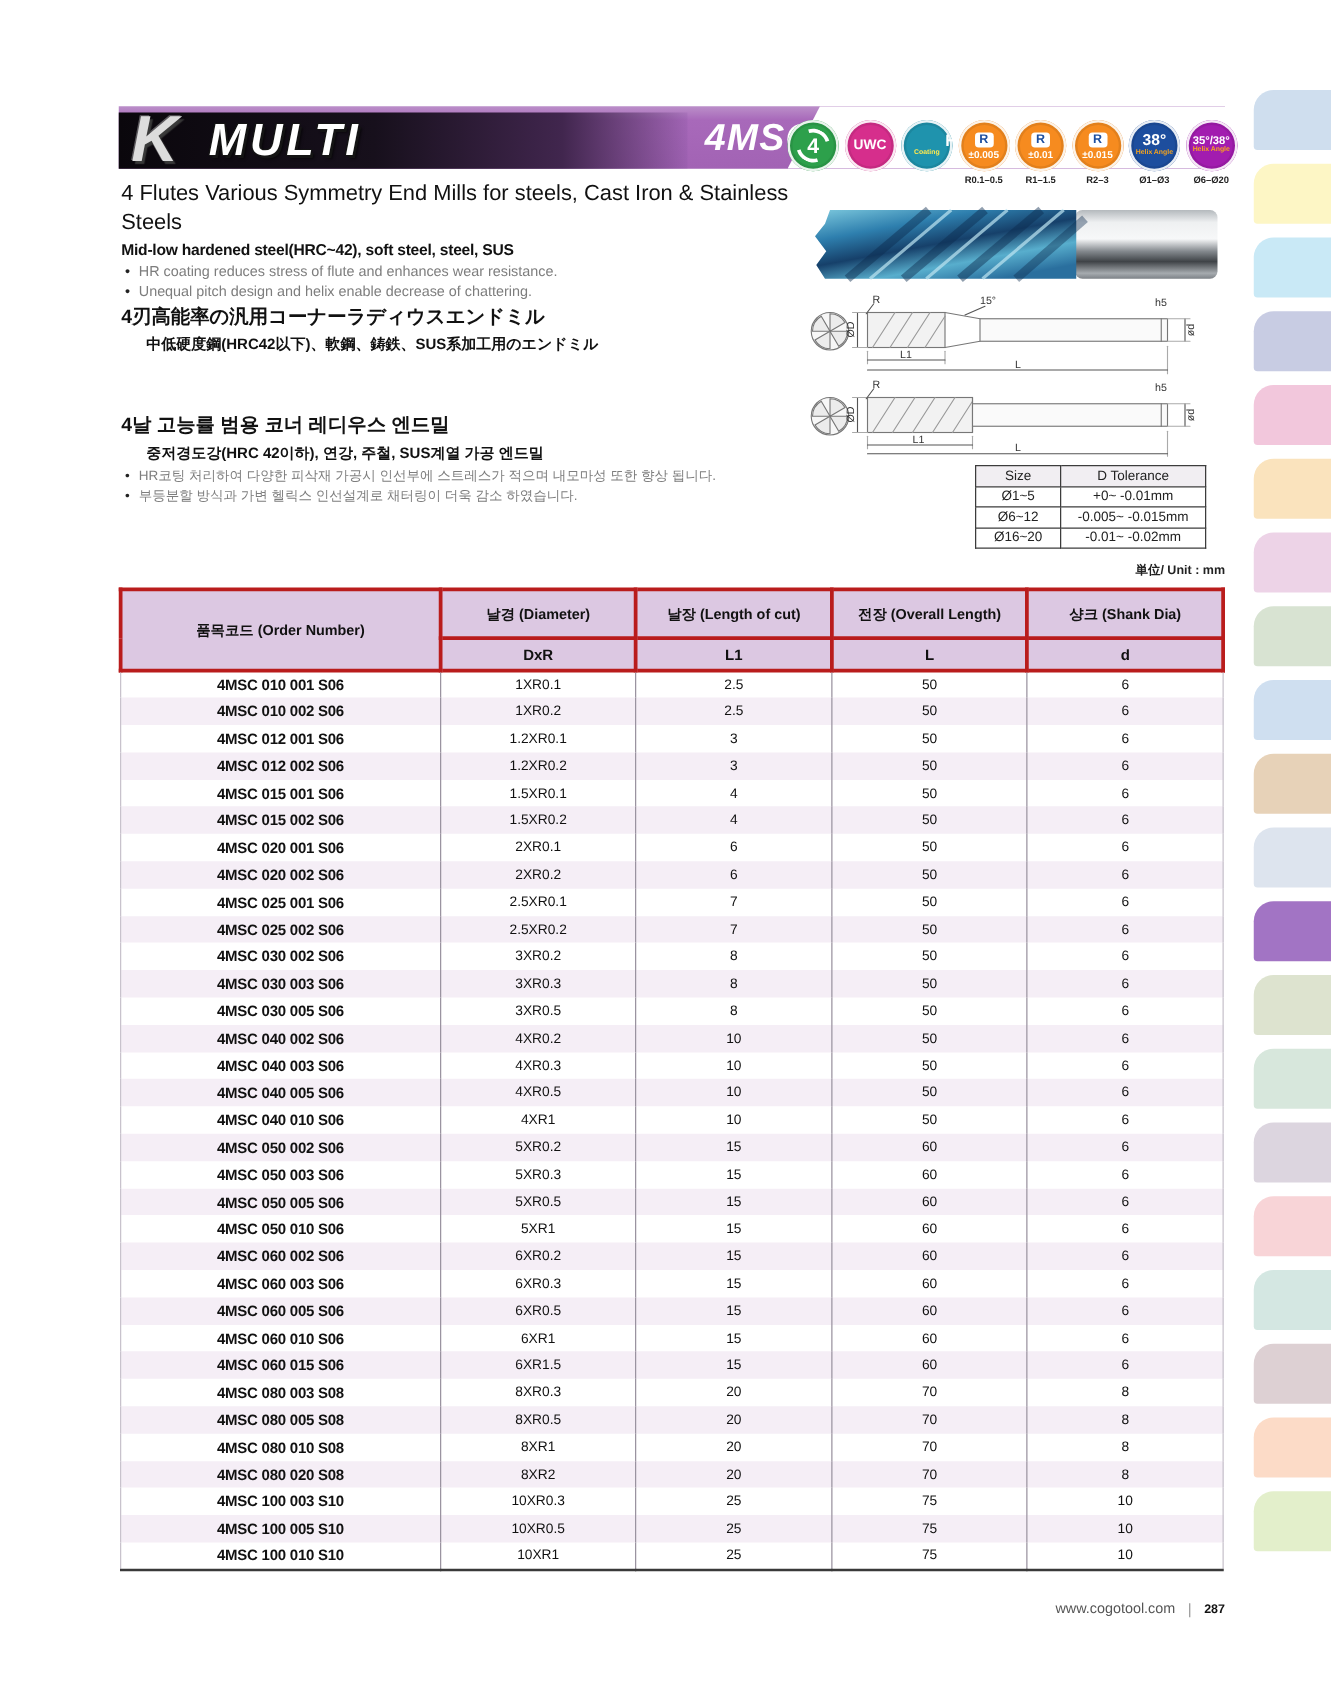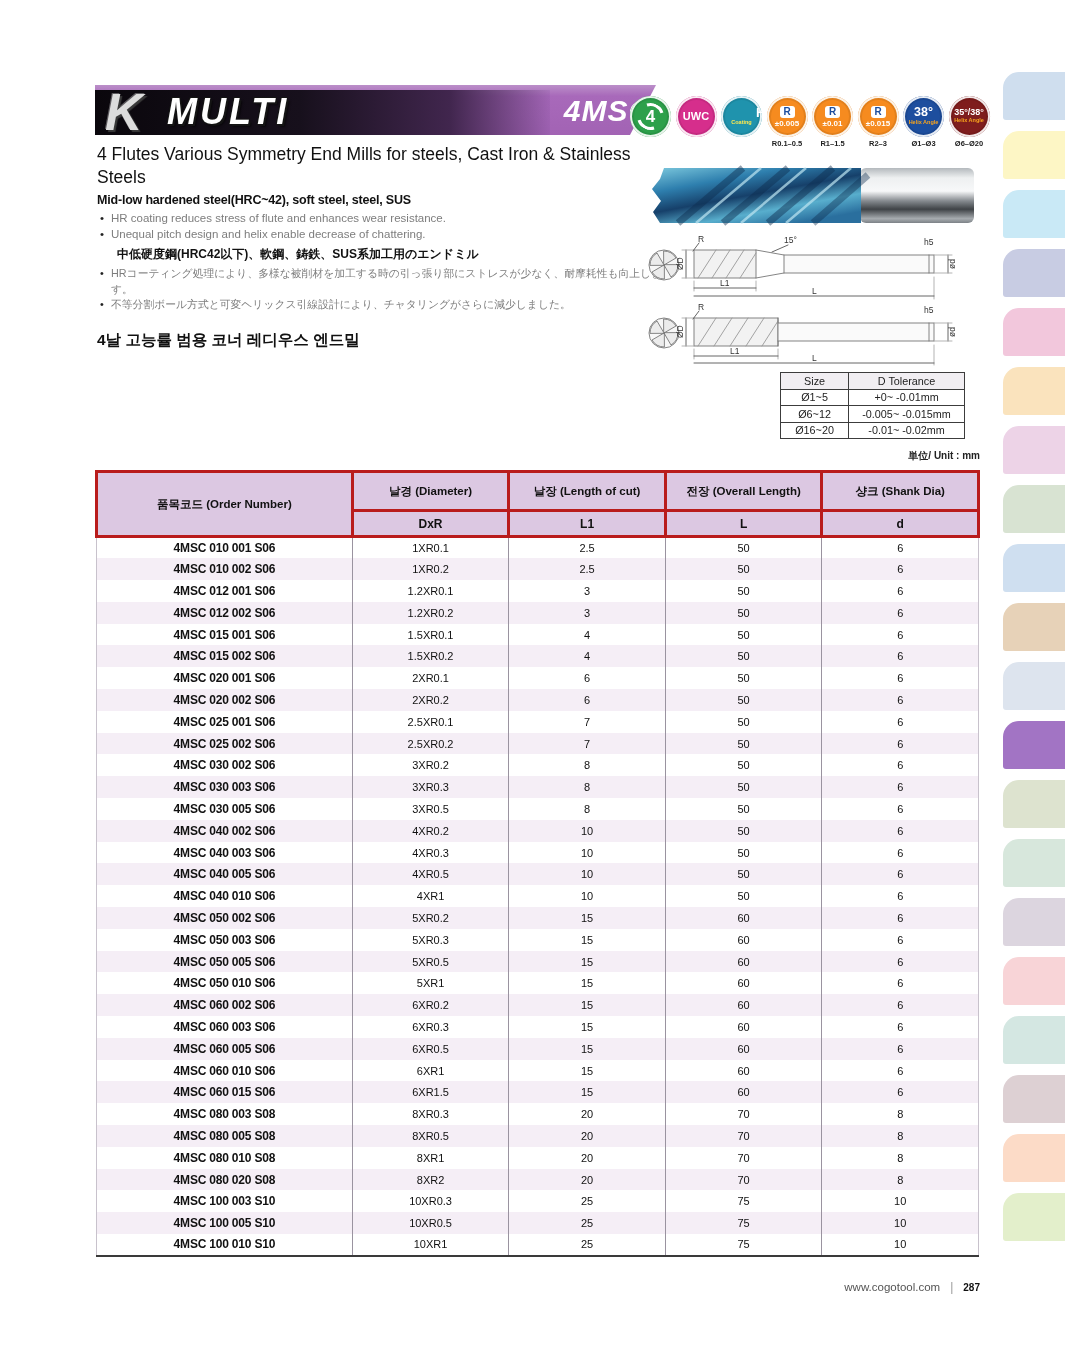--- a/index.html
+++ b/index.html
@@ -150,21 +150,21 @@
         <div class="caption">R2–3</div>
       </div>
       <div class="badge">
         <div class="circle" style="background: rgb(29, 78, 158);">
           <span class="mid" style="font-size: 12.5px;">38°</span>
           <span class="tiny orange">Helix Angle</span>
         </div>
         <div class="caption">Ø1–Ø3</div>
       </div>
       <div class="badge">
-        <div class="circle" style="background: #7f1d1d;">
+        <div class="circle" style="background: #a21caf;">
           <span class="frac">35°/38°</span>
           <span class="tiny orange">Helix Angle</span>
         </div>
         <div class="caption">Ø6–Ø20</div>
       </div>
     </div>
 
   <div class="intro-en">
     <div class="en-title">4 Flutes Various Symmetry End Mills for steels, Cast Iron &amp; Stainless Steels</div>
     <div class="sub-line">Mid-low hardened steel(HRC~42), soft steel, steel, SUS</div>
@@ -200,25 +200,22 @@
       <path d="M75,61 L140,6" stroke="#0d2c4e" stroke-width="7" opacity="0.45"></path>
       <path d="M120,61 L185,6" stroke="#0d2c4e" stroke-width="7" opacity="0.45"></path>
       <path d="M165,61 L220,13" stroke="#0d2c4e" stroke-width="7" opacity="0.4"></path>
       <path d="M48,61 L113,6" stroke="#bfe6f2" stroke-width="2.5" opacity="0.7"></path>
       <path d="M93,61 L158,6" stroke="#bfe6f2" stroke-width="2.5" opacity="0.7"></path>
       <path d="M138,61 L203,6" stroke="#bfe6f2" stroke-width="2.5" opacity="0.7"></path>
     </svg>
   </div>
 
   <div class="intro-ja">
+    <div class="cjk-title">4刃高能率の汎用コーナーラディウスエンドミル</div>
     <div class="sub-line">中低硬度鋼(HRC42以下)、軟鋼、鋳鉄、SUS系加工用のエンドミル</div>
-    <ul class="bullets">
-      <li>HRコーティング処理により、多様な被削材を加工する時の引っ張り部にストレスが少なく、耐摩耗性も向上します。</li>
-      <li>不等分割ボール方式と可変ヘリックス引線設計により、チャタリングがさらに減少しました。</li>
-    </ul>
   </div>
 
   <div class="drawing-wrap">
     <svg width="338" height="134" viewBox="0 0 338 134" stroke-linecap="round">
 
       <g transform="translate(22,32)" fill="#ececec" stroke="#777" stroke-width="0.9">
         <circle r="15" fill="#f7f7f7"></circle>
         <path d="M0,-14 A14,14 0 0,1 12,-7 L0,0 Z"></path>
         <path d="M0,-14 A14,14 0 0,1 12,-7 L0,0 Z" transform="rotate(90)"></path>
         <path d="M0,-14 A14,14 0 0,1 12,-7 L0,0 Z" transform="rotate(180)"></path>
@@ -285,20 +282,25 @@
         <text font-size="8.5" fill="#333" transform="translate(41,37) rotate(-90)">ØD</text>
         <text font-size="8.5" fill="#333" transform="translate(313,36) rotate(-90)">ød</text>
         <text x="88" y="53" font-size="8.5" fill="#333">L1</text>
         <text x="170" y="60" font-size="8.5" fill="#333">L</text>
       </g>
     </svg>
   </div>
 
   <div class="intro-ko">
     <div class="cjk-title">4날 고능률 범용 코너 레디우스 엔드밀</div>
+    <div class="sub-line">중저경도강(HRC 42이하), 연강, 주철, SUS계열 가공 엔드밀</div>
+    <ul class="bullets">
+      <li>HR코팅 처리하여 다양한 피삭재 가공시 인선부에 스트레스가 적으며 내모마성 또한 향상 됩니다.</li>
+      <li>부등분할 방식과 가변 헬릭스 인선설계로 채터링이 더욱 감소 하였습니다.</li>
+    </ul>
   </div>
 
   <table class="tol-table">
     <thead>
       <tr>
         <th style="width:37%">Size</th>
         <th>D Tolerance</th>
       </tr>
     </thead>
     <tbody>

